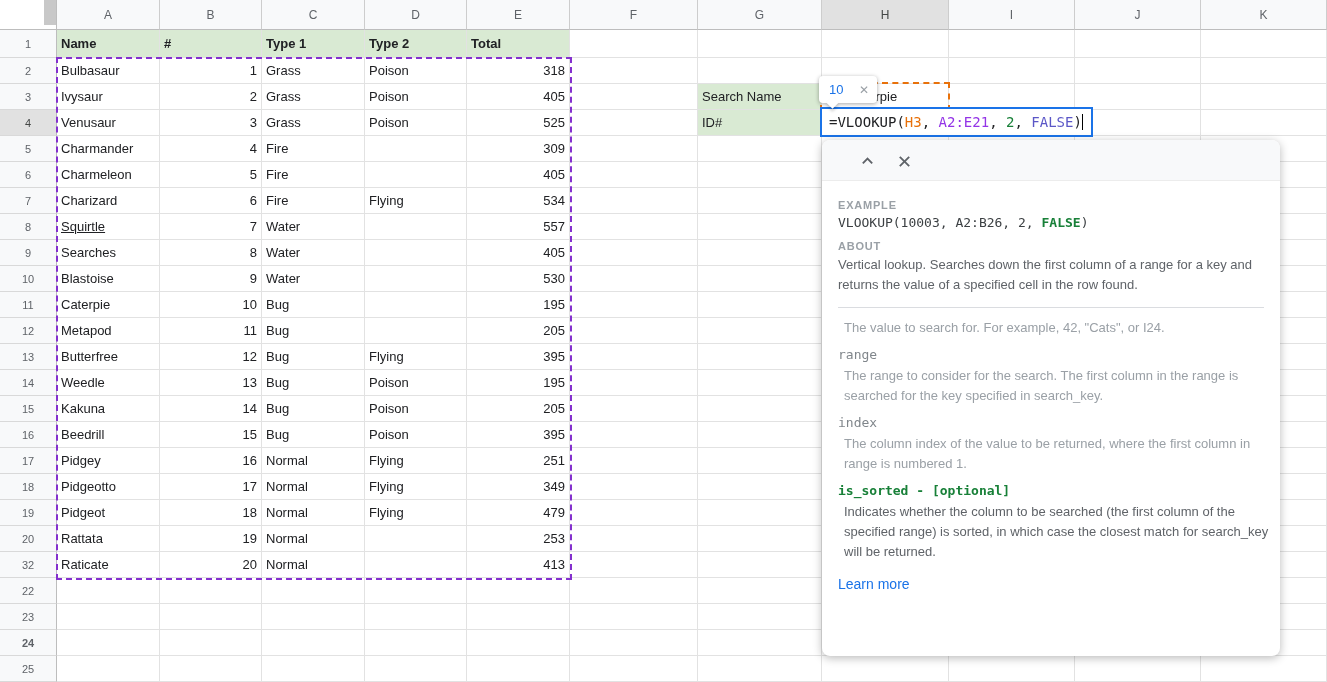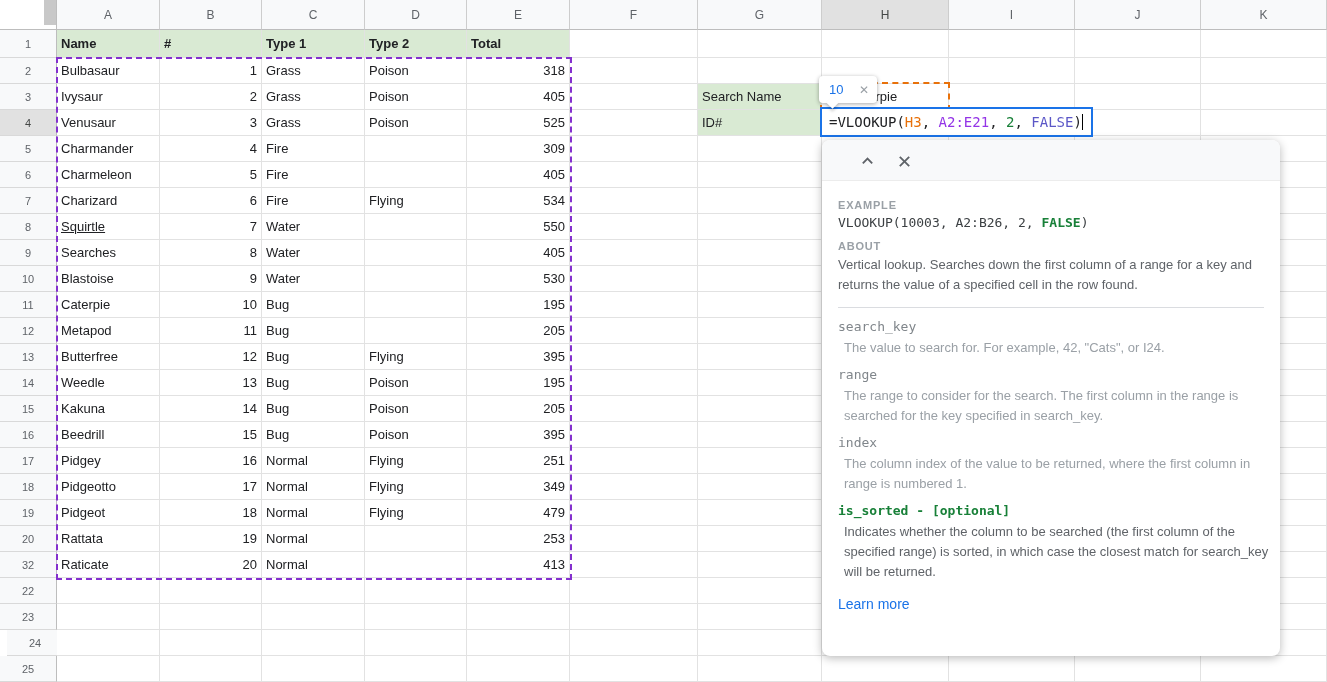--- a/index.html
+++ b/index.html
@@ -98,21 +98,21 @@
     <div class="rhdr" style="left: 0px; top: 370px; width: 57px; height: 26px;">14</div>
     <div class="rhdr" style="left: 0px; top: 396px; width: 57px; height: 26px;">15</div>
     <div class="rhdr" style="left: 0px; top: 422px; width: 57px; height: 26px;">16</div>
     <div class="rhdr" style="left: 0px; top: 448px; width: 57px; height: 26px;">17</div>
     <div class="rhdr" style="left: 0px; top: 474px; width: 57px; height: 26px;">18</div>
     <div class="rhdr" style="left: 0px; top: 500px; width: 57px; height: 26px;">19</div>
     <div class="rhdr" style="left: 0px; top: 526px; width: 57px; height: 26px;">20</div>
     <div class="rhdr" style="left: 0px; top: 552px; width: 57px; height: 26px;">32</div>
     <div class="rhdr" style="left: 0px; top: 578px; width: 57px; height: 26px;">22</div>
     <div class="rhdr" style="left: 0px; top: 604px; width: 57px; height: 26px;">23</div>
-    <div class="rhdr" style="left: 7px; top: 630px; width: 57px; height: 26px;">24</div>
+    <div class="rhdr" style="left: 0px; top: 630px; width: 57px; height: 26px; font-weight: bold;">24</div>
     <div class="rhdr" style="left: 0px; top: 656px; width: 57px; height: 26px;">25</div>
     <div class="cell green bold" style="left: 57px; top: 30px; width: 103px; height: 28px;">Name</div>
     <div class="cell green bold" style="left: 160px; top: 30px; width: 102px; height: 28px;">#</div>
     <div class="cell green bold" style="left: 262px; top: 30px; width: 103px; height: 28px;">Type 1</div>
     <div class="cell green bold" style="left: 365px; top: 30px; width: 102px; height: 28px;">Type 2</div>
     <div class="cell green bold" style="left: 467px; top: 30px; width: 103px; height: 28px;">Total</div>
     <div class="cell" style="left: 570px; top: 30px; width: 128px; height: 28px;"></div>
     <div class="cell" style="left: 698px; top: 30px; width: 124px; height: 28px;"></div>
     <div class="cell" style="left: 822px; top: 30px; width: 127px; height: 28px;"></div>
     <div class="cell" style="left: 949px; top: 30px; width: 126px; height: 28px;"></div>
@@ -181,21 +181,21 @@
     <div class="cell" style="left: 570px; top: 188px; width: 128px; height: 26px;"></div>
     <div class="cell" style="left: 698px; top: 188px; width: 124px; height: 26px;"></div>
     <div class="cell" style="left: 822px; top: 188px; width: 127px; height: 26px;"></div>
     <div class="cell" style="left: 949px; top: 188px; width: 126px; height: 26px;"></div>
     <div class="cell" style="left: 1075px; top: 188px; width: 126px; height: 26px;"></div>
     <div class="cell" style="left: 1201px; top: 188px; width: 126px; height: 26px;"></div>
     <div class="cell" style="left: 57px; top: 214px; width: 103px; height: 26px; text-decoration: underline;">Squirtle</div>
     <div class="cell num" style="left: 160px; top: 214px; width: 102px; height: 26px;">7</div>
     <div class="cell" style="left: 262px; top: 214px; width: 103px; height: 26px;">Water</div>
     <div class="cell" style="left: 365px; top: 214px; width: 102px; height: 26px;"></div>
-    <div class="cell num" style="left: 467px; top: 214px; width: 103px; height: 26px;">550</div>
+    <div class="cell num" style="left: 467px; top: 214px; width: 103px; height: 26px;">557</div>
     <div class="cell" style="left: 570px; top: 214px; width: 128px; height: 26px;"></div>
     <div class="cell" style="left: 698px; top: 214px; width: 124px; height: 26px;"></div>
     <div class="cell" style="left: 822px; top: 214px; width: 127px; height: 26px;"></div>
     <div class="cell" style="left: 949px; top: 214px; width: 126px; height: 26px;"></div>
     <div class="cell" style="left: 1075px; top: 214px; width: 126px; height: 26px;"></div>
     <div class="cell" style="left: 1201px; top: 214px; width: 126px; height: 26px;"></div>
     <div class="cell" style="left: 57px; top: 240px; width: 103px; height: 26px;">Searches</div>
     <div class="cell num" style="left: 160px; top: 240px; width: 102px; height: 26px;">8</div>
     <div class="cell" style="left: 262px; top: 240px; width: 103px; height: 26px;">Water</div>
     <div class="cell" style="left: 365px; top: 240px; width: 102px; height: 26px;"></div>
@@ -413,21 +413,20 @@
         </span>
     </div>
   </div>
   <div class="popup-body">
     <div class="sec-label">EXAMPLE</div>
     <div class="example"><span>VLOOKUP(10003, A2:B26, 2, </span><span class="grn">FALSE</span><span>)</span></div>
     <div class="sec-label">ABOUT</div>
     <div class="about">Vertical lookup. Searches down the first column of a range for a key and returns the value of a specified cell in the row found.</div>
     <div class="divider"></div>
     <div class="param">
-      <div class="pname">search_key</div>
       <div class="pdesc">The value to search for. For example, 42, "Cats", or I24.</div>
     </div>
     <div class="param">
       <div class="pname">range</div>
       <div class="pdesc">The range to consider for the search. The first column in the range is searched for the key specified in search_key.</div>
     </div>
     <div class="param">
       <div class="pname">index</div>
       <div class="pdesc">The column index of the value to be returned, where the first column in range is numbered 1.</div>
     </div>

